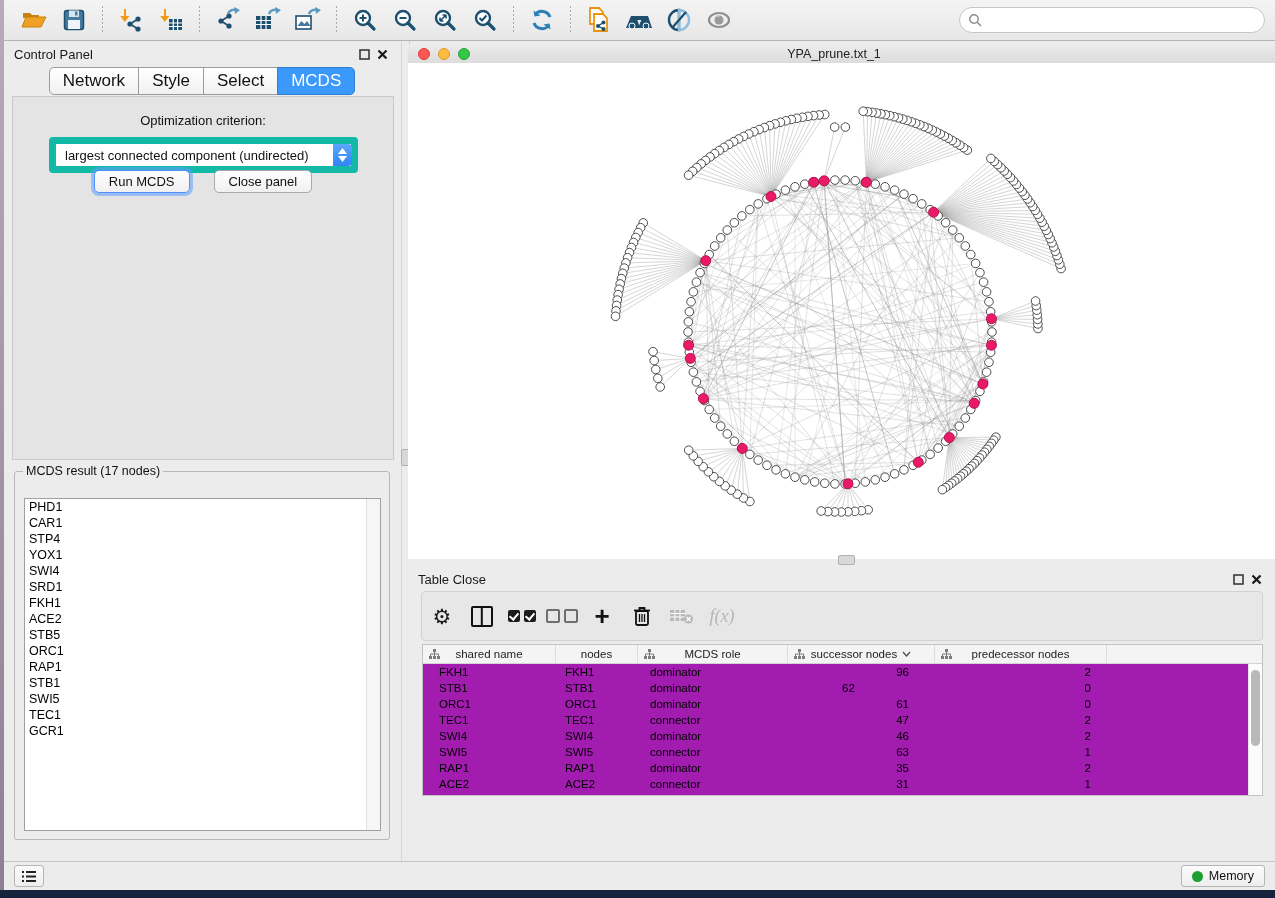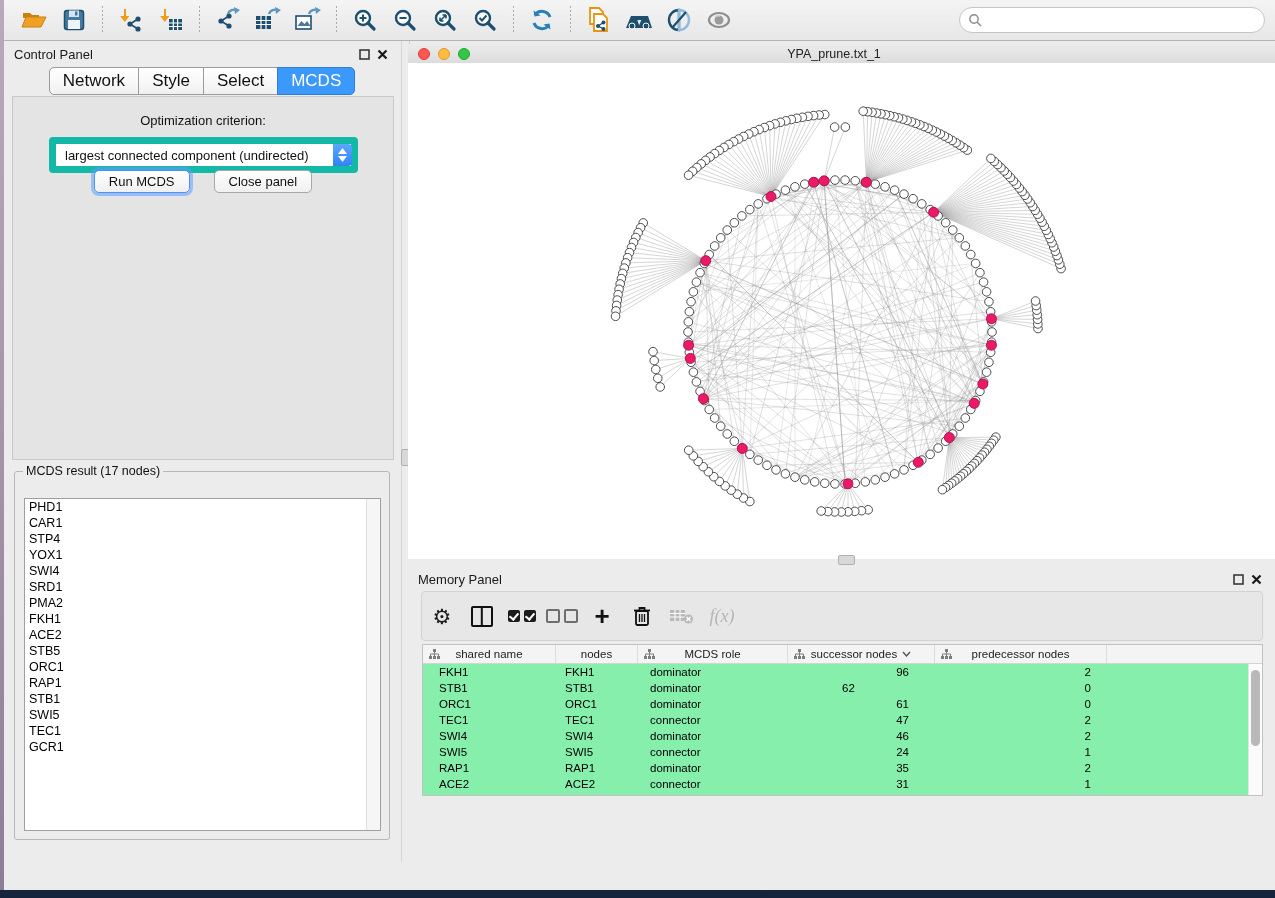--- a/index.html
+++ b/index.html
@@ -87,21 +87,21 @@
   .plus-glyph{font-size:26px;font-weight:bold;color:#111;line-height:0.8;}
   .fx-glyph{font-family:"Liberation Serif",serif;font-style:italic;font-size:18px;color:#b5b5b5;}
   .cb{width:12px;height:12px;border-radius:2px;display:inline-block;}
   .cb.checked{background:#1c1c1c;position:relative;}
   .cb.checked::after{content:"";position:absolute;left:2.5px;top:1px;width:4px;height:7px;
       border:solid #fff;border-width:0 2px 2px 0;transform:rotate(40deg);}
   .cb.empty{border:2px solid #6e6e6e;background:transparent;width:10px;height:10px;}
   .cols-icon{width:18px;height:17px;border:2.4px solid #111;border-radius:2px;position:relative;}
   .cols-icon::after{content:"";position:absolute;left:50%;top:0;bottom:0;width:2.4px;background:#111;transform:translateX(-50%);}
 
-  .data-table{position:absolute;left:14px;right:12px;top:78px;bottom:66px;background:#86efac;
+  .data-table{position:absolute;left:14px;right:12px;top:78px;bottom:66px;background:#a21caf;
       border:1px solid #c2c2c2;overflow:hidden;}
   .tbl-head{display:flex;height:18px;background:#f4f4f4;border-bottom:1px solid #d4d4d4;
       font-size:11.5px;color:#222;}
   .th-cell{position:relative;display:flex;align-items:center;justify-content:center;
       border-right:1px solid #dcdcdc;box-sizing:border-box;}
   .th-cell .tree-ico{position:absolute;left:6px;top:4px;}
   .tbl-row{display:flex;height:16px;font-size:11.5px;color:#000;align-items:center;}
   .td{box-sizing:border-box;white-space:nowrap;overflow:hidden;}
   .tbl-scroll{position:absolute;right:0;top:19px;bottom:0;width:13px;background:#fbfbfb;
       border-left:1px solid #e4e4e4;}
@@ -311,21 +311,20 @@
     <fieldset class="result-box">
       <legend>MCDS result (17 nodes)</legend>
       <div class="result-list" id="mcds-list">
         <div class="scroll-track"></div>
       <div class="result-item">PHD1</div>
           <div class="result-item">CAR1</div>
           <div class="result-item">STP4</div>
           <div class="result-item">YOX1</div>
           <div class="result-item">SWI4</div>
           <div class="result-item">SRD1</div>
-          <div class="result-item">PMA2</div>
           <div class="result-item">FKH1</div>
           <div class="result-item">ACE2</div>
           <div class="result-item">STB5</div>
           <div class="result-item">ORC1</div>
           <div class="result-item">RAP1</div>
           <div class="result-item">STB1</div>
           <div class="result-item">SWI5</div>
           <div class="result-item">TEC1</div>
           <div class="result-item">GCR1</div>
         </div>
@@ -1007,21 +1006,21 @@
           </g>
         </svg>
     </div>
 
     <div class="h-splitter">
       <div class="h-grip"></div>
     </div>
 
     <div class="table-panel">
       <div class="panel-head">
-        <span class="panel-title">Memory Panel</span>
+        <span class="panel-title">Table Close</span>
         <span class="spacer"></span>
         <button class="mini-btn">
           <svg width="11" height="11" viewBox="0 0 11 11">
             <rect x="1" y="1" width="9" height="9" fill="none" stroke="#3a3a3a" stroke-width="1.6"></rect>
           </svg>
         </button>
         <button class="mini-btn">
           <svg width="11" height="11" viewBox="0 0 11 11">
             <path d="M1.5 1.5l8 8M9.5 1.5l-8 8" stroke="#1a1a1a" stroke-width="2.2"></path>
           </svg>
@@ -1149,21 +1148,21 @@
               <div class="td" style="width: 133px; text-align: left; padding-left: 16px;">SWI4</div>
               <div class="td" style="width: 82px; text-align: left; padding-left: 9px;">SWI4</div>
               <div class="td" style="width: 150px; text-align: left; padding-left: 12px;">dominator</div>
               <div class="td" style="width: 147px; text-align: right; padding-right: 26px;">46</div>
               <div class="td" style="width: 172px; text-align: right; padding-right: 16px;">2</div>
             </div>
             <div class="tbl-row">
               <div class="td" style="width: 133px; text-align: left; padding-left: 16px;">SWI5</div>
               <div class="td" style="width: 82px; text-align: left; padding-left: 9px;">SWI5</div>
               <div class="td" style="width: 150px; text-align: left; padding-left: 12px;">connector</div>
-              <div class="td" style="width: 147px; text-align: right; padding-right: 26px;">24</div>
+              <div class="td" style="width: 147px; text-align: right; padding-right: 26px;">63</div>
               <div class="td" style="width: 172px; text-align: right; padding-right: 16px;">1</div>
             </div>
             <div class="tbl-row">
               <div class="td" style="width: 133px; text-align: left; padding-left: 16px;">RAP1</div>
               <div class="td" style="width: 82px; text-align: left; padding-left: 9px;">RAP1</div>
               <div class="td" style="width: 150px; text-align: left; padding-left: 12px;">dominator</div>
               <div class="td" style="width: 147px; text-align: right; padding-right: 26px;">35</div>
               <div class="td" style="width: 172px; text-align: right; padding-right: 16px;">2</div>
             </div>
             <div class="tbl-row">
@@ -1182,13 +1181,24 @@
             </div>
           </div>
         <div class="tbl-scroll">
           <div class="tbl-thumb"></div>
         </div>
       </div>
 
     </div>
   </div>
 
+  <div class="status-bar">
+    <button class="status-left-btn">
+      <svg width="16" height="13" viewBox="0 0 16 13">
+        <path d="M1 2h2M5 2h10M1 6.5h2M5 6.5h10M1 11h2M5 11h10" stroke="#222" stroke-width="2"></path>
+      </svg>
+    </button>
+    <button class="memory-btn">
+      <span class="mem-dot"></span>
+      <span>Memory</span>
+    </button>
+  </div>
 </div>
 
 </body></html>

